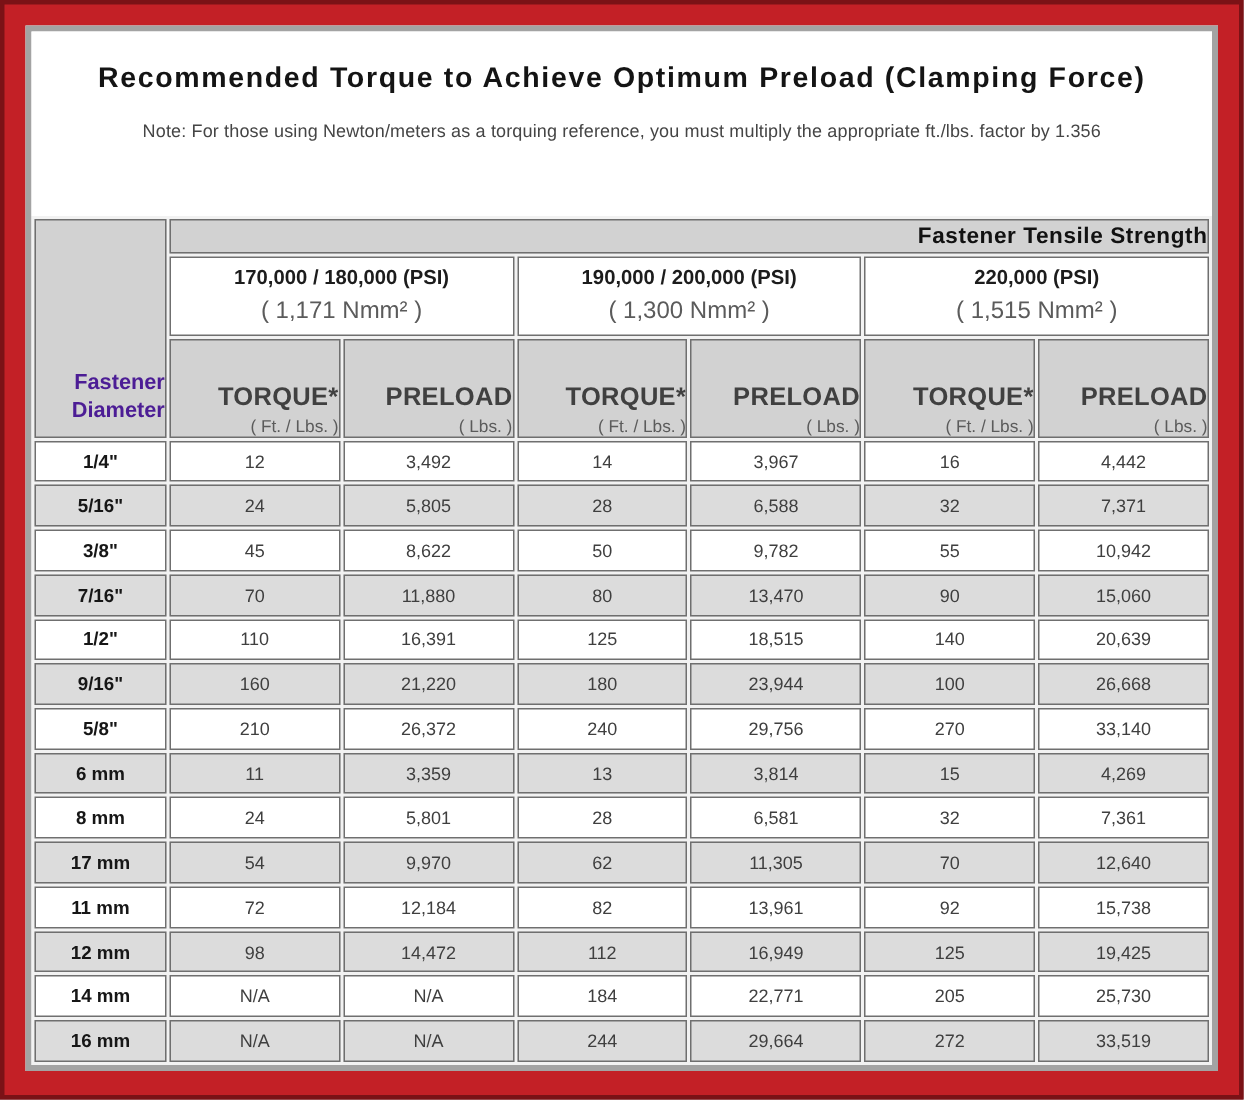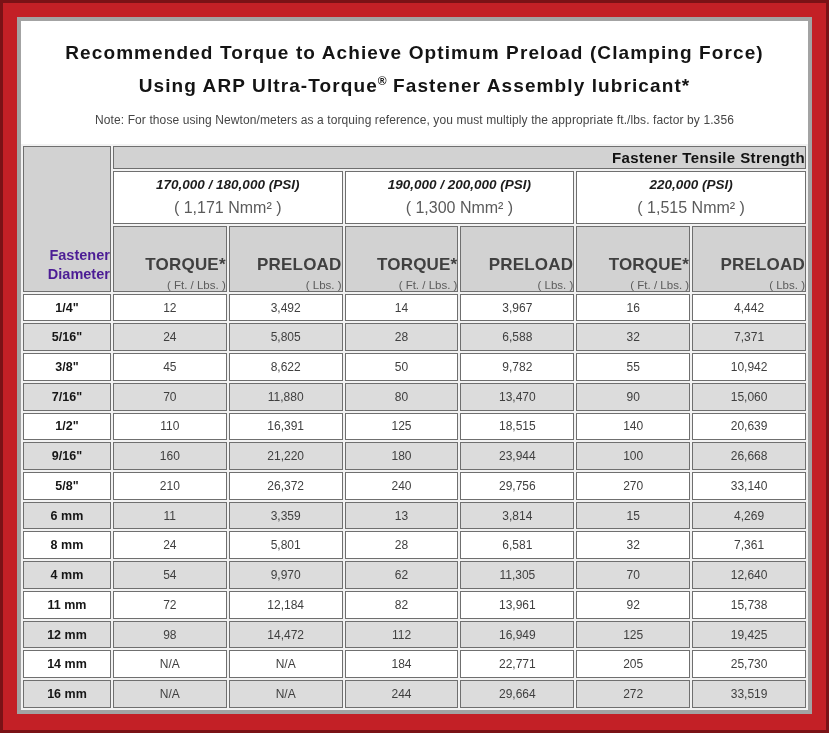--- a/index.html
+++ b/index.html
@@ -82,21 +82,20 @@
     font-size: 14.5px;
     font-weight: bold;
     color: #4c1d95;
     line-height: 1.3;
   }
   .psi-cell { height: 53px; }
   .psi-main {
     font-size: 13.5px;
     font-weight: bold;
     color: #1c1c1c;
-    font-style: italic;
   }
   .psi-sub {
     margin-top: 7px;
     font-size: 16px;
     font-weight: normal;
     color: #5b5b5b;
   }
   .colhead-cell { height: 45px; }
   .colhead-main {
     font-size: 17px;
@@ -124,21 +123,20 @@
   }
 </style>
 </head>
 <body>
 
 <div class="red-frame">
   <div class="content">
 
     <div class="title-block">
       <div class="title-line">Recommended Torque to Achieve Optimum Preload (Clamping Force)</div>
-      <div class="title-line"><span>Using ARP Ultra-Torque</span><sup>®</sup><span> Fastener Assembly lubricant*</span></div>
       <div class="note-line">Note: For those using Newton/meters as a torquing reference, you must multiply the appropriate ft./lbs. factor by 1.356</div>
     </div>
 
     <table class="torque-table">
       <colgroup>
         <col class="c-diam">
         <col class="c-val">
           <col class="c-val">
           <col class="c-val">
         <col class="c-val">
@@ -270,21 +268,21 @@
           <tr>
             <td class="diam">8 mm</td>
             <td>24</td>
             <td>5,801</td>
             <td>28</td>
             <td>6,581</td>
             <td>32</td>
             <td>7,361</td>
           </tr>
           <tr class="alt">
-            <td class="diam">4 mm</td>
+            <td class="diam">17 mm</td>
             <td>54</td>
             <td>9,970</td>
             <td>62</td>
             <td>11,305</td>
             <td>70</td>
             <td>12,640</td>
           </tr>
           <tr>
             <td class="diam">11 mm</td>
             <td>72</td>

